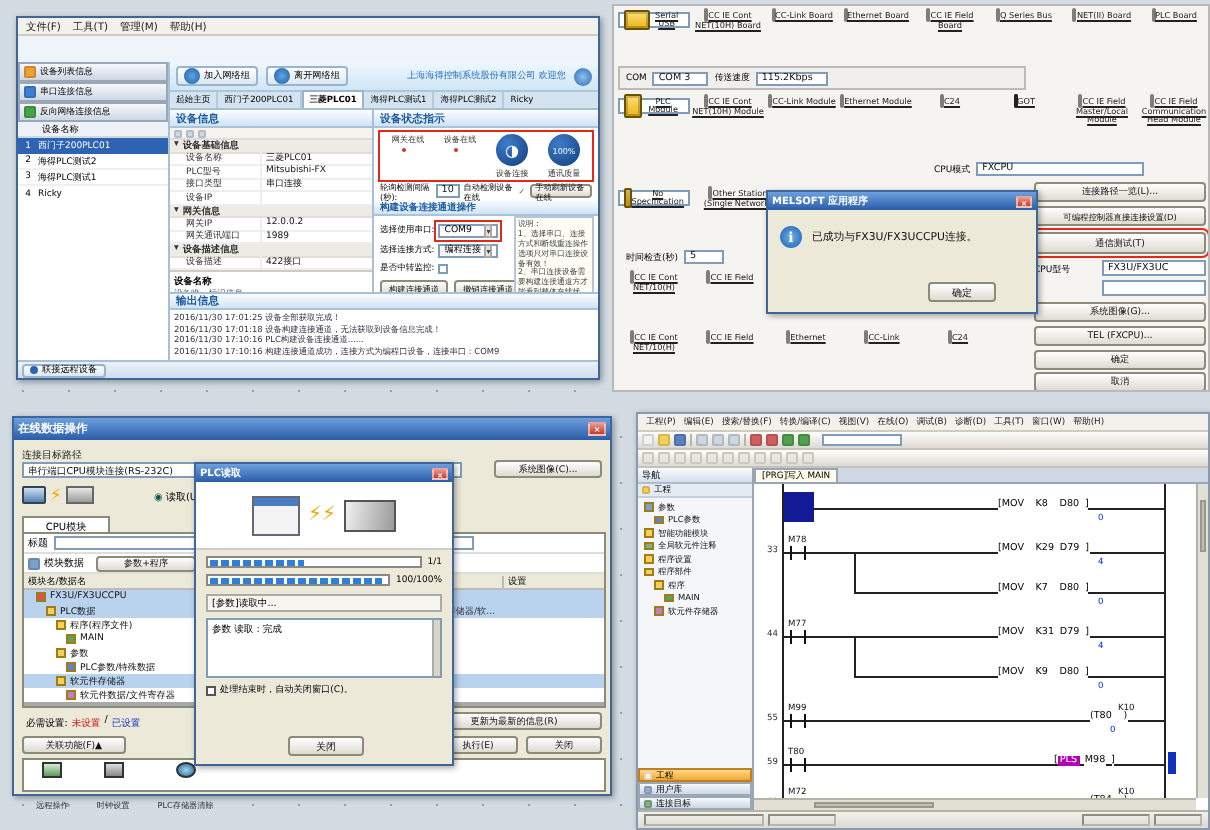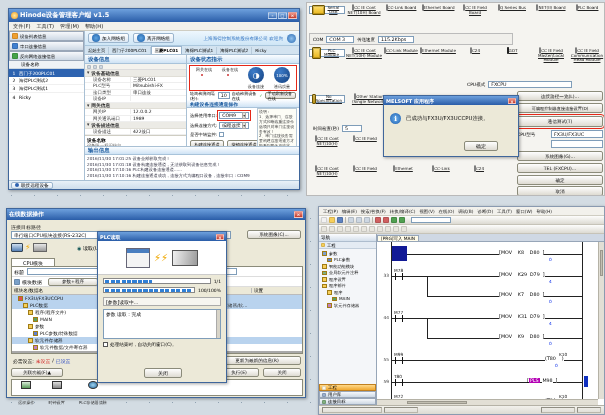--- a/index.html
+++ b/index.html
@@ -49,29 +49,20 @@
 .bar .fill{position:absolute;top:.5px;bottom:.5px;left:.5px;background:repeating-linear-gradient(90deg,#2f7fd6 0 4px,#fff 4px 5.5px)}
 .navbtn{height:7px;display:flex;align-items:center;gap:2px;font-size:4.4px;padding:0 2px;border:1px solid #9aa7b8;background:linear-gradient(#f6f8fb,#cdd8e4)}
 </style>
 </head>
 <body>
 
 <div id="desk"></div>
 <div class="abs" style="right:1px;top:2px;width:2px;height:26px;background:#e52718"></div>
 
 <div class="w" style="left:8px;top:8px;width:292px;height:182px;background:#eef4fa">
-  <div class="tb">
-    <span style="width:7px;height:7px;border-radius:50%;background:radial-gradient(#ffe9a0,#f29b1d)"></span>
-    <span>Hinode设备管理客户端 v1.5</span>
-    <span class="wb">
-        <span class="wbt">–</span>
-        <span class="wbt">□</span>
-        <span class="wbt cls">×</span>
-      </span>
-  </div>
   <div class="mb">
     <span>文件(F)</span>
     <span>工具(T)</span>
     <span>管理(M)</span>
     <span>帮助(H)</span>
   </div>
   <div class="abs" style="left:0;top:22px;right:0;bottom:9px;display:flex">
 
     <div style="width:76px;border-right:1px solid #a9c0d4;background:#fff">
       <div class="navbtn" style="height:10px">

